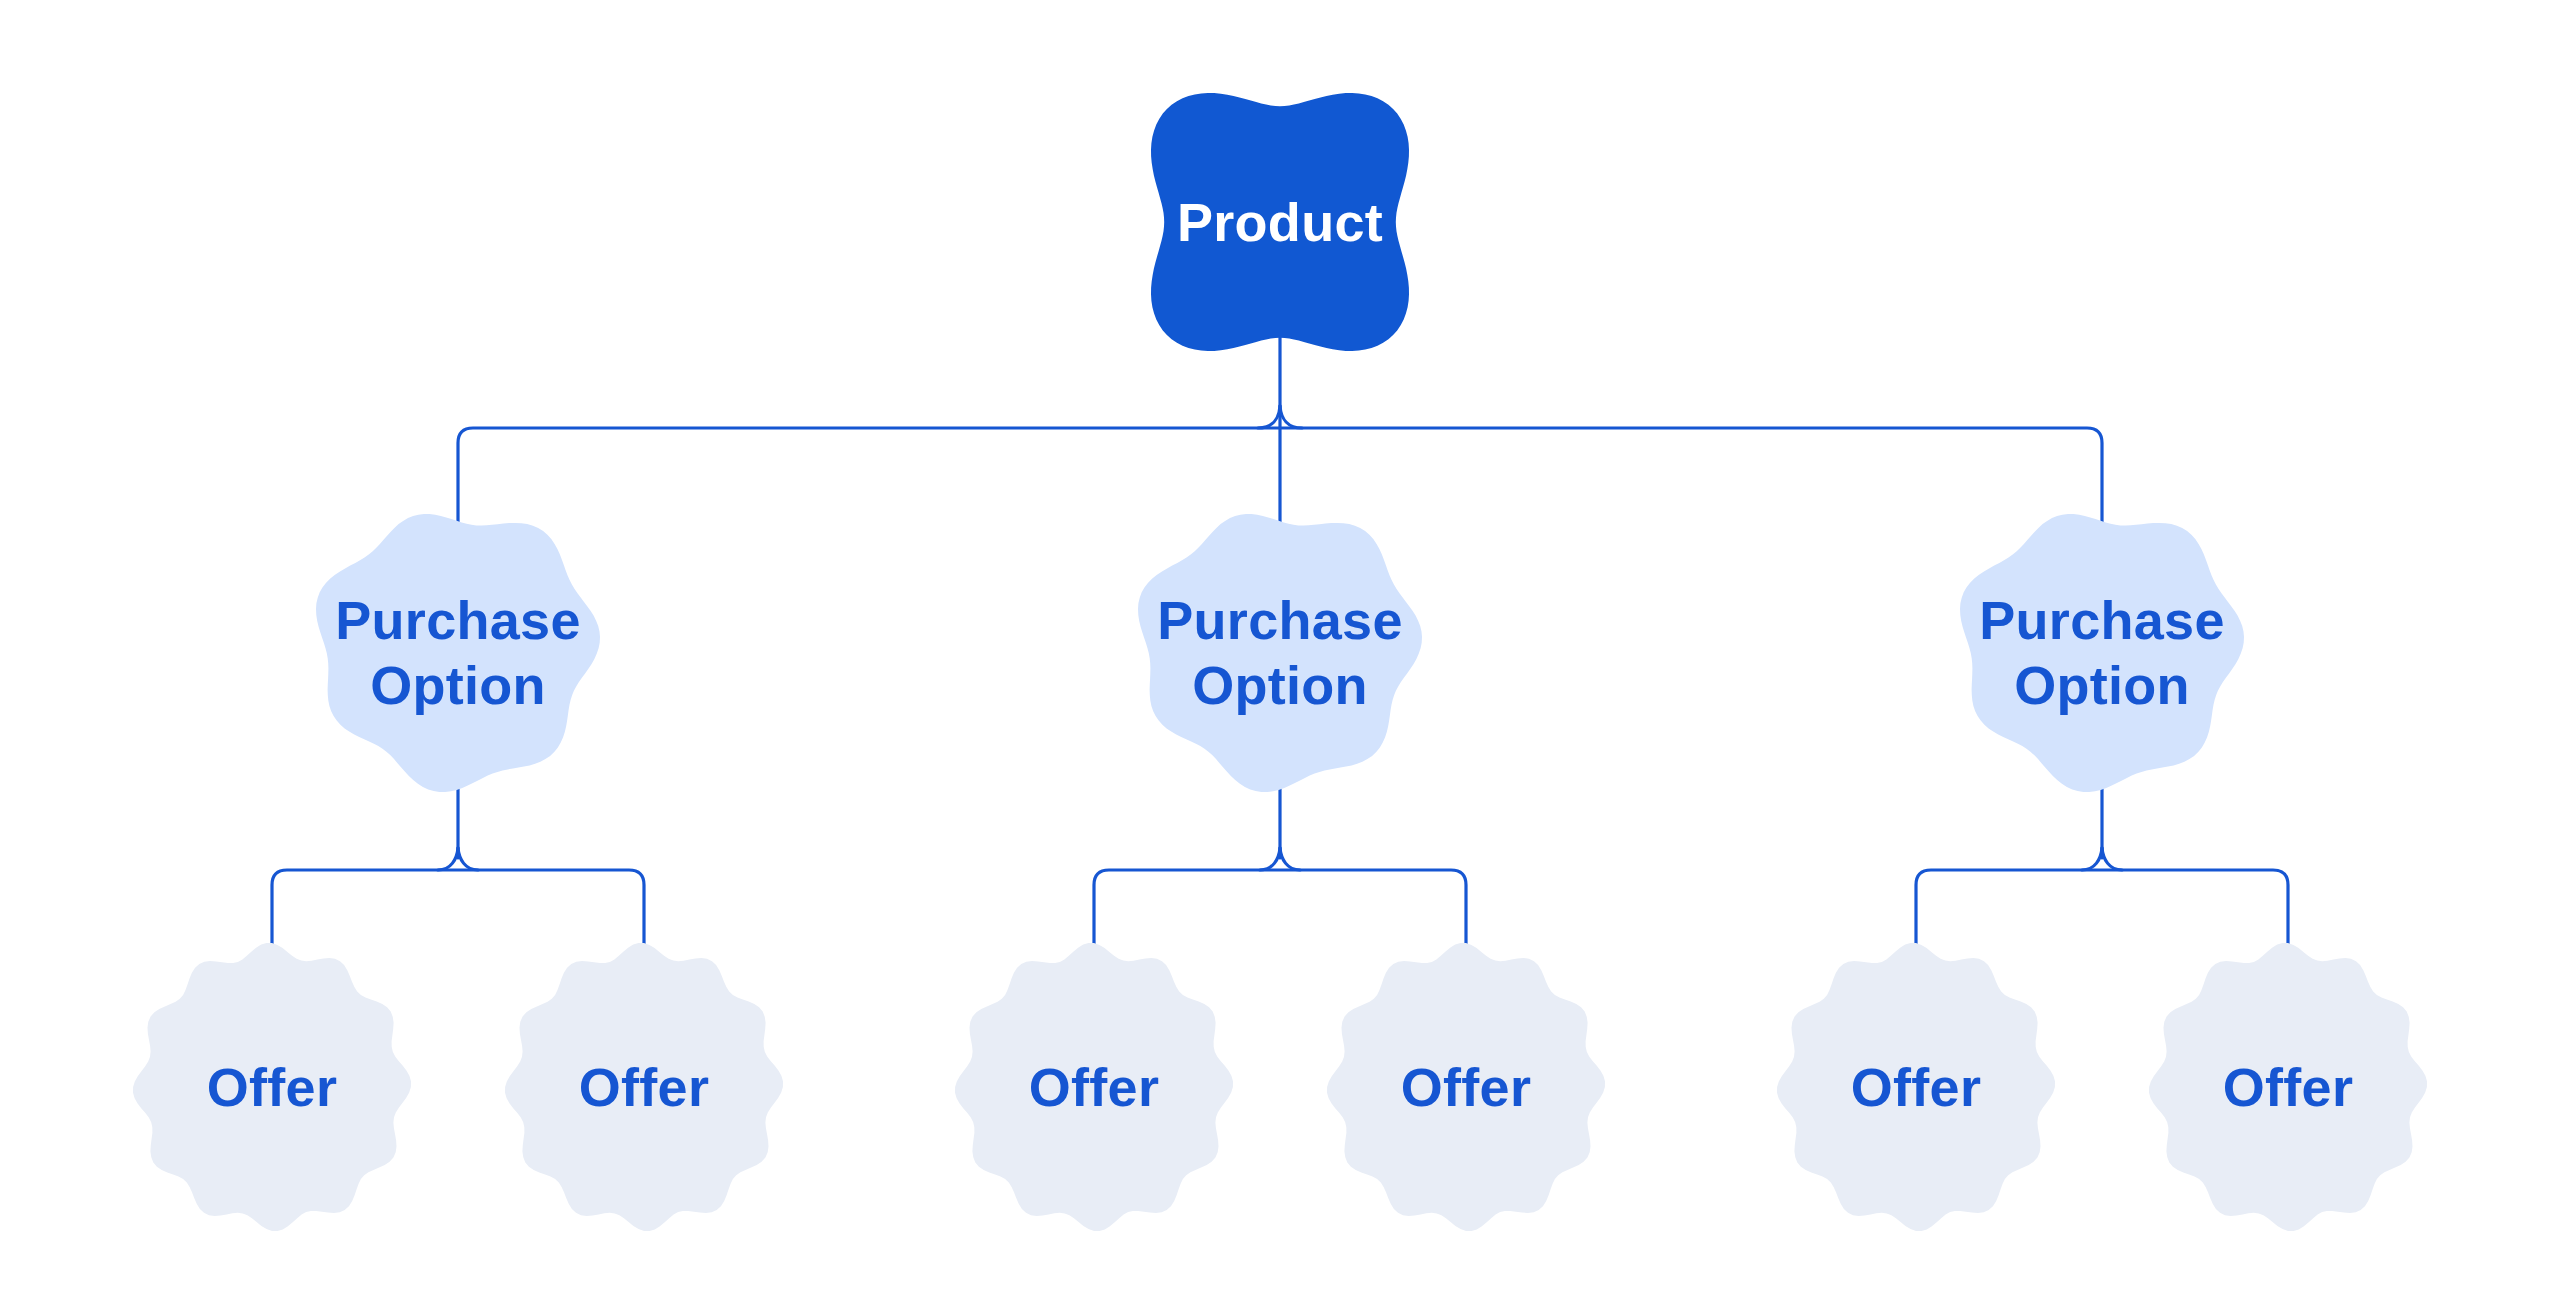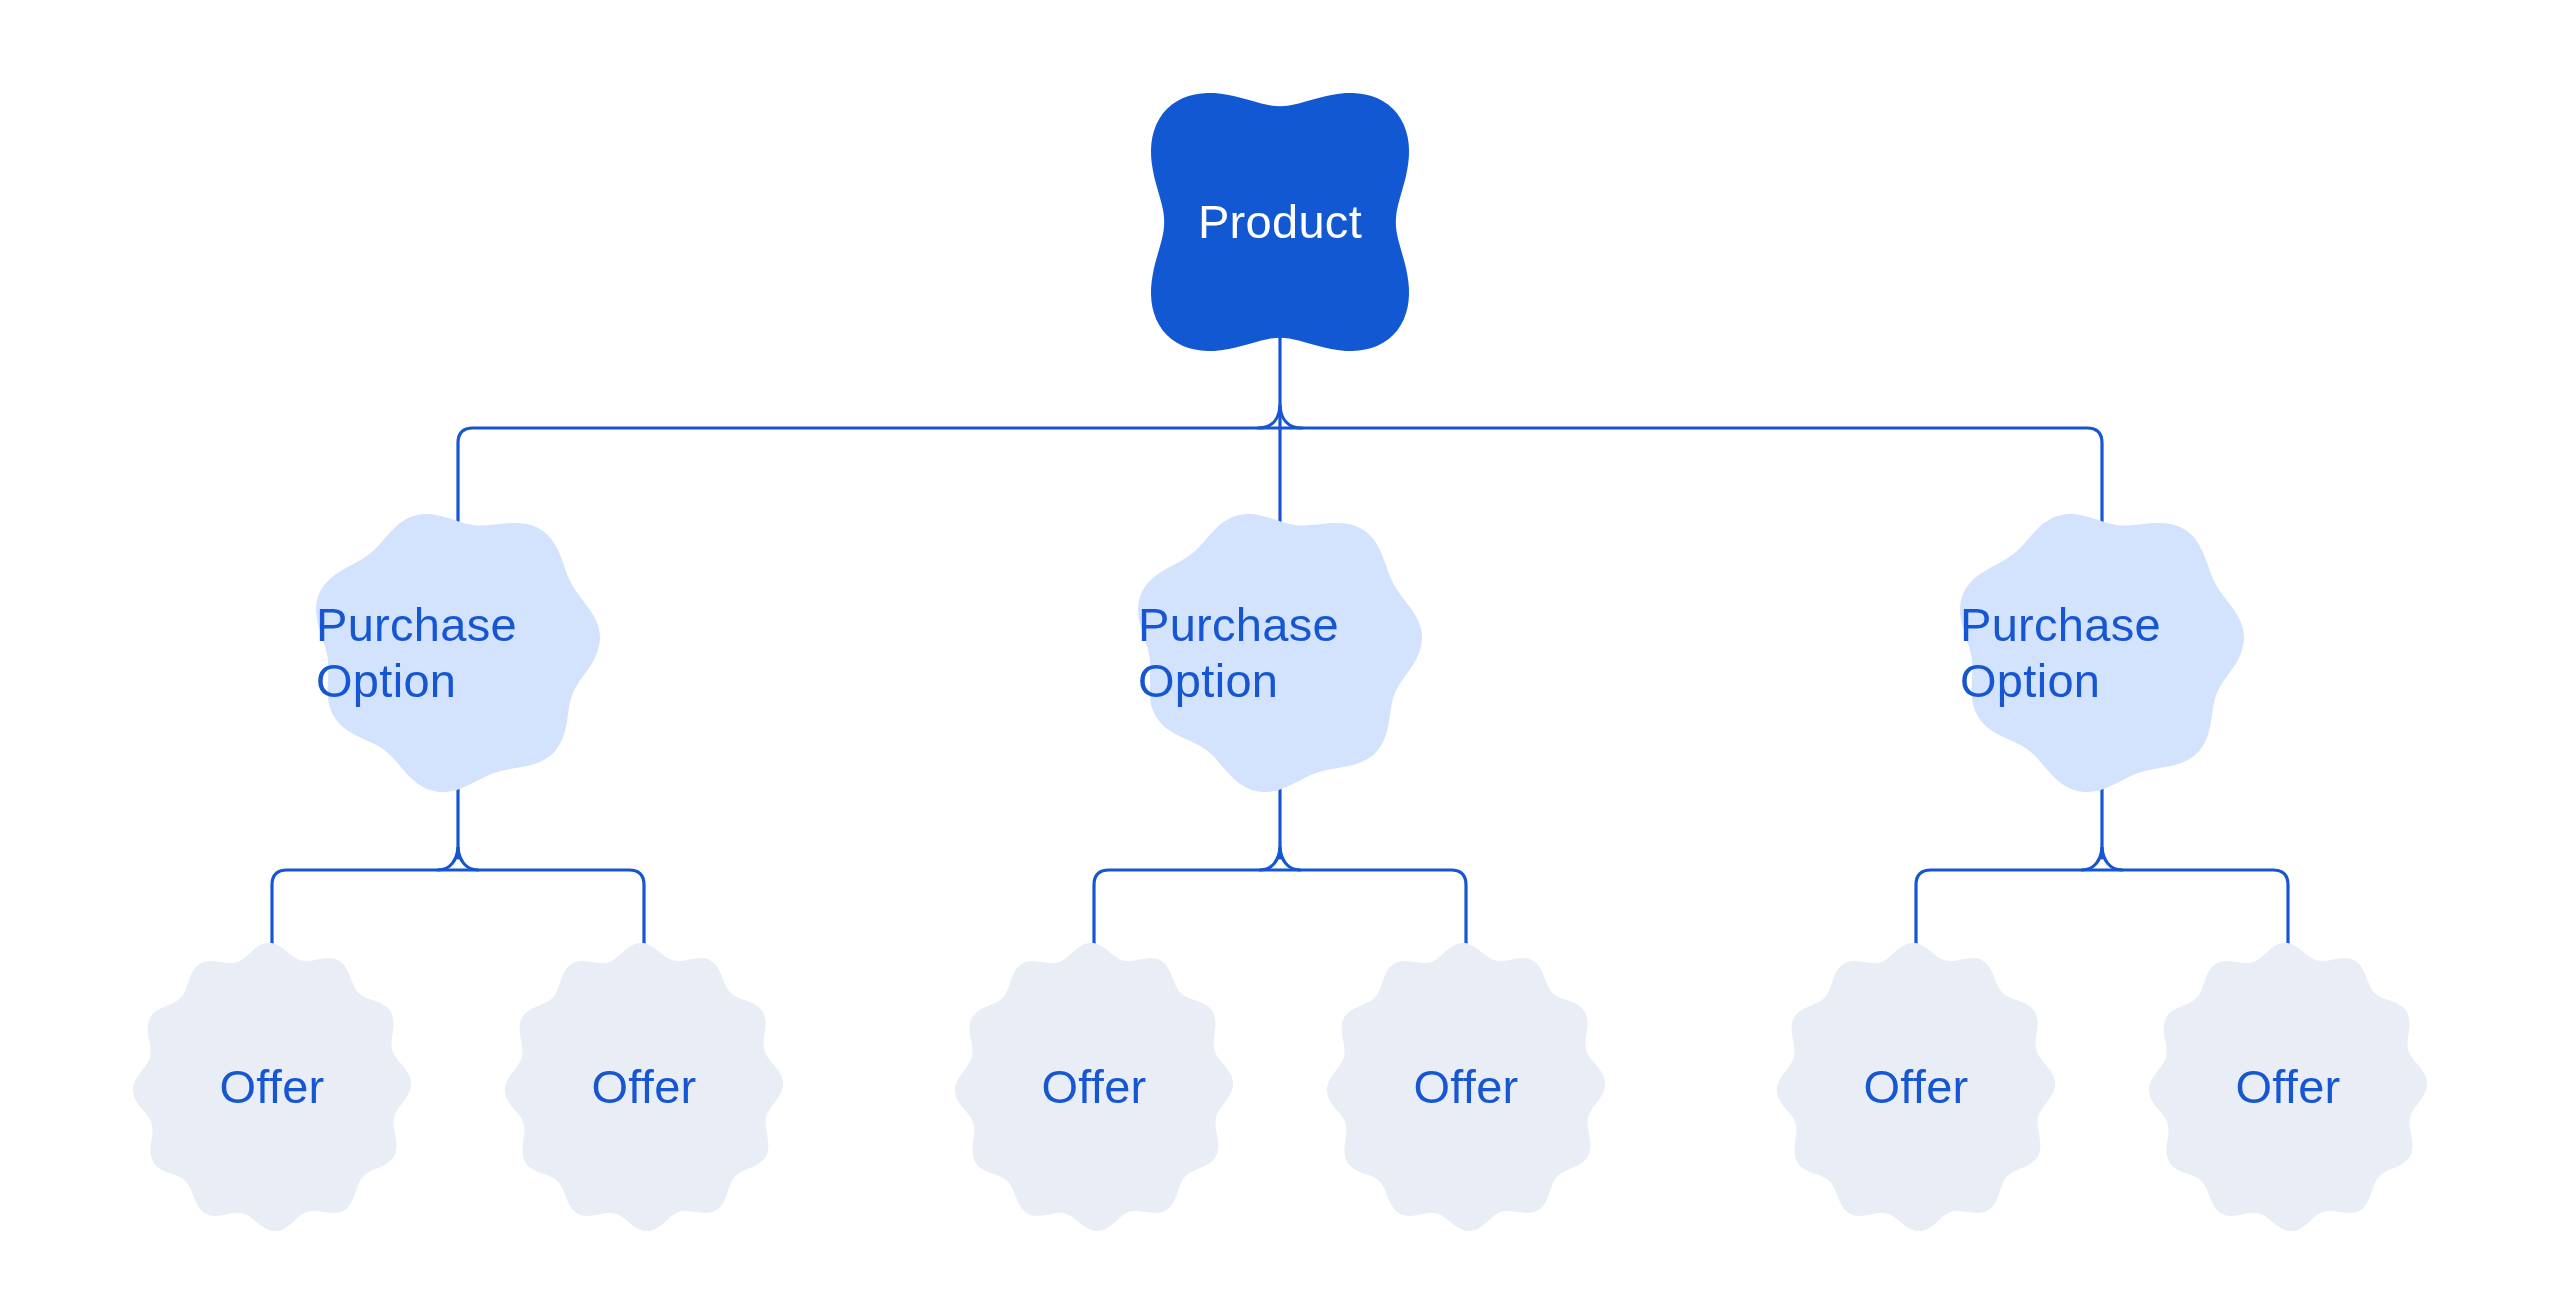--- a/index.html
+++ b/index.html
@@ -10,22 +10,23 @@
     background: #ffffff;
     overflow: hidden;
     font-family: "Liberation Sans", sans-serif;
   }
   .canvas svg { position: absolute; left: 0; top: 0; }
   .node-label {
     position: absolute;
     display: flex;
     align-items: center;
     justify-content: center;
-    font-size: 47px;
-    font-weight: 400;
+    text-align: center;
+    font-size: 54px;
+    font-weight: 700;
     line-height: 1.2;
     letter-spacing: 0.3px;
     pointer-events: none;
     white-space: normal;
   }
 </style>
 </head>
 <body>
 
 <div class="canvas" style="background: rgb(255, 255, 255);">

